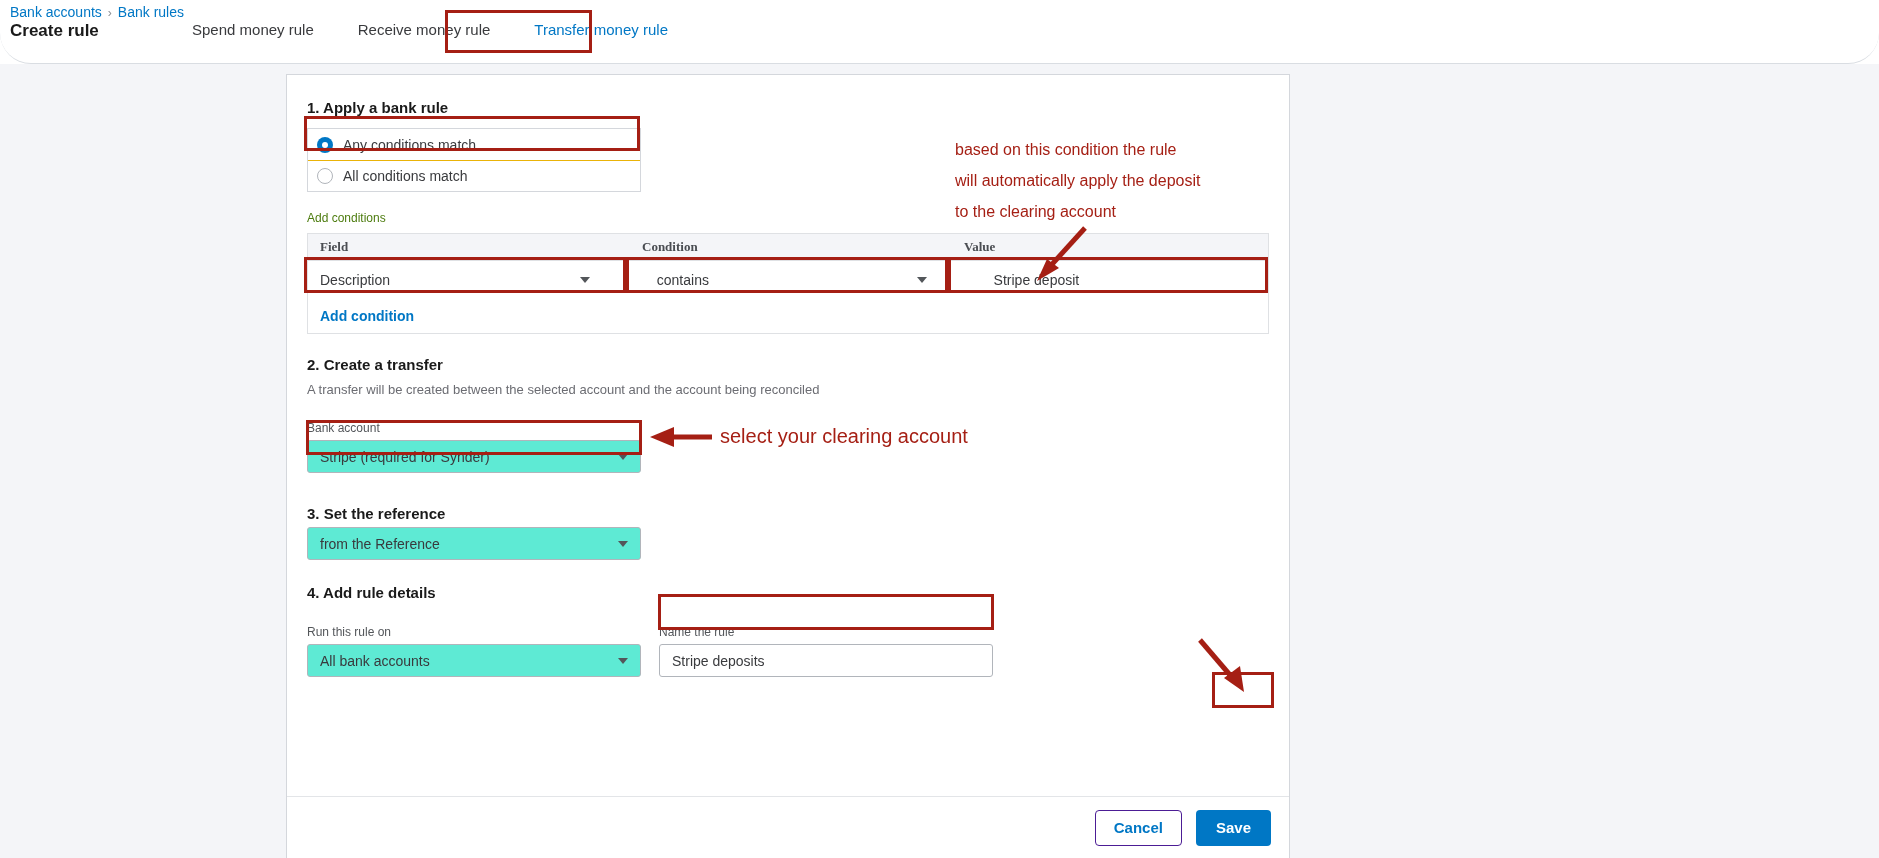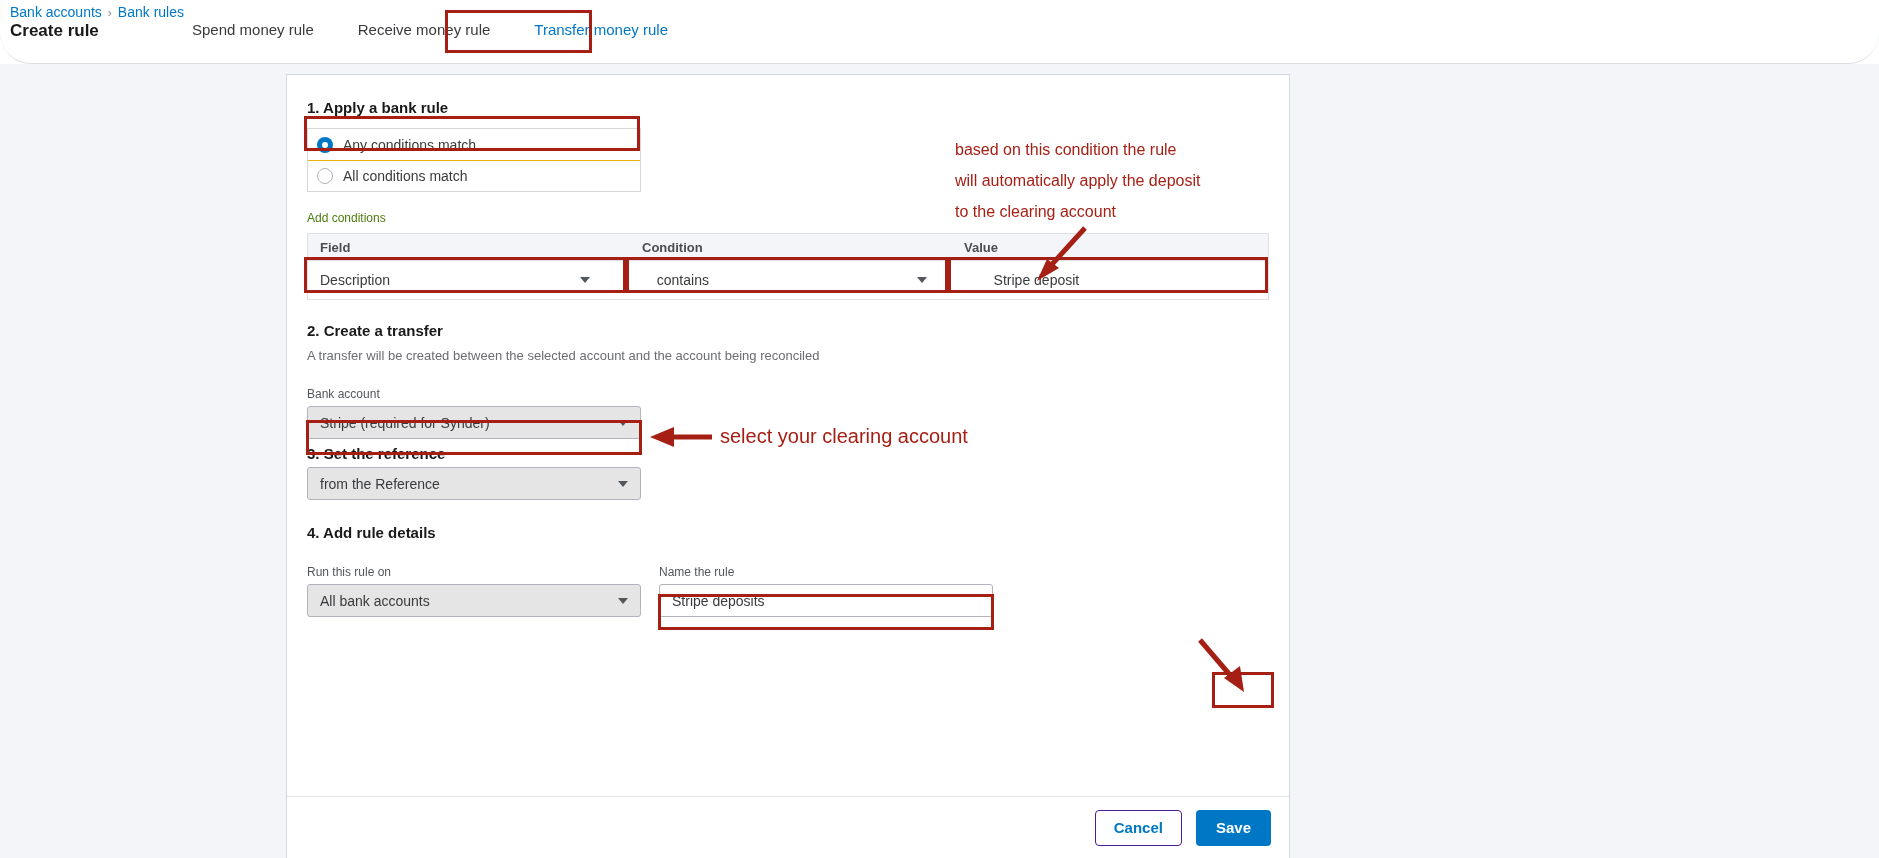--- a/index.html
+++ b/index.html
@@ -71,20 +71,21 @@
     border:3px solid #a51f14; pointer-events:none;
   }
 
   .small-label { font-size:12px; color:#4d7c0f; margin-top:19px; }
 
   
   .cond-table { margin-top:8px; border:1px solid #dfe1e4; width:962px; }
   .cond-head {
     display:flex; background:#f4f5f8; border-bottom:1px solid #dfe1e4; height:27px;
     align-items:center;
+    font-family:Liberation Serif, serif;
   }
   .cond-head div { font-size:13px; color:#4a4d52; font-weight:bold; }
   .col-field { width:322px; padding-left:12px; }
   .col-cond  { width:322px; padding-left:12px; }
   .col-value { width:316px; padding-left:12px; }
 
   .cond-row { display:flex; height:38px; align-items:center; background:#fff;gap:45px; }
   .ctrl {
     height:36px; display:flex; align-items:center; justify-content:space-between;
     font-size:14px; color:#393a3d; padding:0 10px 0 12px;
@@ -103,25 +104,25 @@
   .hl-cond  { position:absolute; left:626px; top:257px; width:322px; height:36px; border:3px solid #a51f14; pointer-events:none;}
   .hl-value { position:absolute; left:948px; top:257px; width:320px; height:36px; border:3px solid #a51f14; pointer-events:none;}
 
   
   .sec2 { margin-top:22px; }
   .desc-text { font-size:13px; color:#6b6c72; margin-top:9px; }
   .field-label { font-size:12px; color:#53565a; margin-top:24px; }
   .select {
     margin-top:5px; width:334px; height:33px; border:1px solid #b1b5bb; border-radius:3px;
     display:flex; align-items:center; justify-content:space-between; padding:0 12px;
-    font-size:14px; color:#393a3d; background:#e5e5e5;
+    font-size:14px; color:#393a3d; background:#5eead4;
   }
   .hl-bank { position:absolute; left:306px; top:420px; width:336px; height:35px; border:3px solid #a51f14; pointer-events:none;}
 
-  .sec3 { margin-top:6px; }
+  .sec3 { margin-top:32px; }
   .sec4 { margin-top:24px; }
 
   .row4 { display:flex; margin-top:0; }
   .col-run { width:352px; }
   .col-name { width:340px; }
   .textinput {
     margin-top:5px; width:334px; height:33px; border:1px solid #b1b5bb; border-radius:3px;
     display:flex; align-items:center; padding:0 12px; font-size:14px; color:#393a3d; background:#fff;
   }
   .hl-name { position:absolute; left:658px; top:594px; width:336px; height:36px; border:3px solid #a51f14; pointer-events:none;}
@@ -198,20 +199,23 @@
             <span>Description</span>
             <span class="caret"></span>
           </div>
           <div class="ctrl cond">
             <span>contains</span>
             <span class="caret"></span>
           </div>
           <div class="ctrl value">
             <span>Stripe deposit</span>
           </div>
+        </div>
+        <div class="add-cond-row">
+          <span class="link">Add condition</span>
         </div>
       </div>
 
       <div class="sec2">
         <div class="section-title">2. Create a transfer</div>
         <div class="desc-text">A transfer will be created between the selected account and the account being reconciled</div>
         <div class="field-label">Bank account</div>
         <div class="select">
           <span>Stripe (required for Synder)</span>
           <span class="caret"></span>

